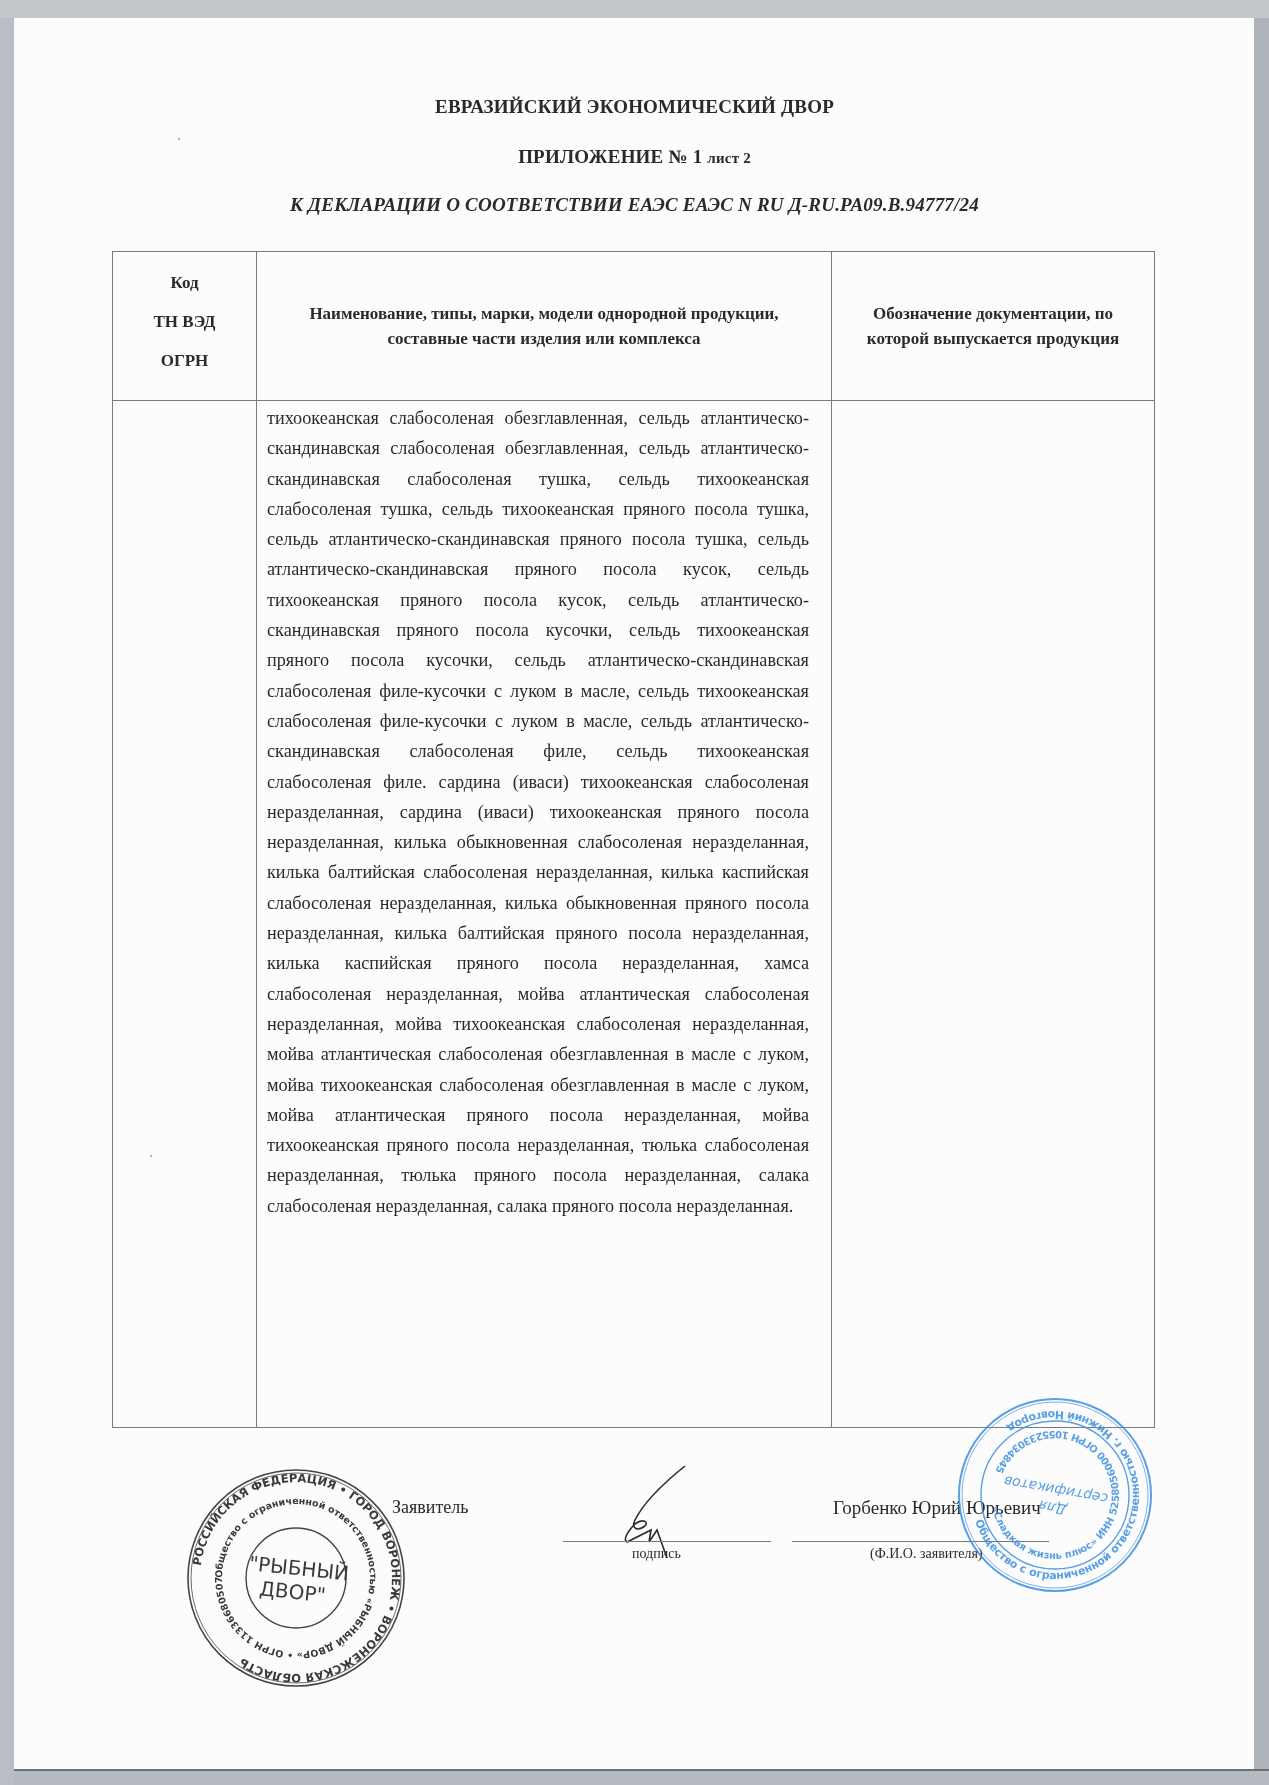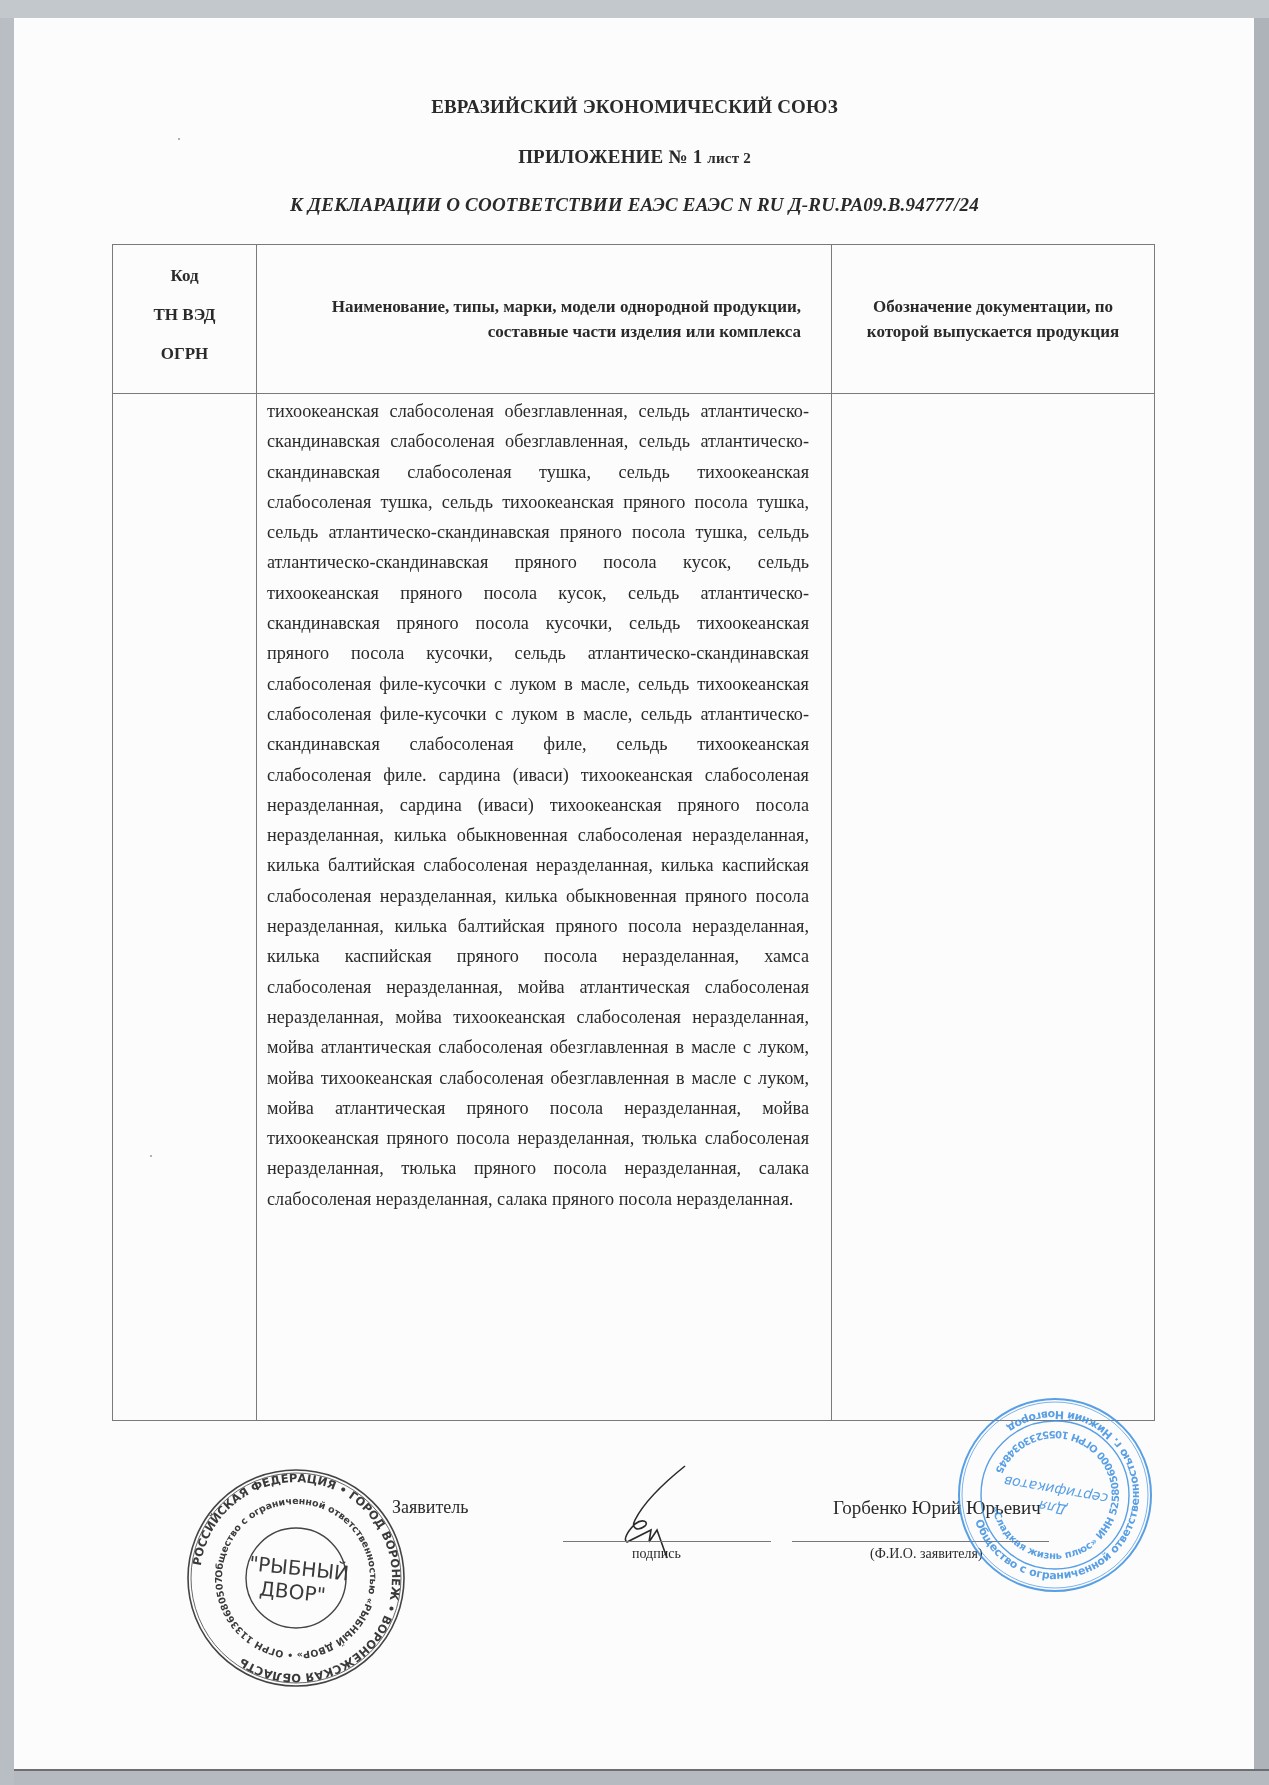--- a/index.html
+++ b/index.html
@@ -9,25 +9,25 @@
   .top-strip { position:absolute; left:0; top:0; width:1269px; height:18px; background:#c3c8cd; }
   .right-strip { position:absolute; left:1254px; top:18px; width:15px; height:1767px; background:#aeb3b9; }
   .bottom-strip { position:absolute; left:14px; top:1769px; width:1255px; height:16px; background:#b5bac0; border-top:2px solid #6b6f74; }
 
   .title { position:absolute; left:0; width:1269px; text-align:center; font-weight:bold; font-size:19px; letter-spacing:0.2px; }
   .t1 { top:96px; }
   .t2 { top:146px; }
   .t2 .small { font-weight:bold; font-size:15px; }
   .t3 { top:194px;font-style:italic; }
 
-  table.decl { position:absolute; left:112px; top:244px; width:1041px; border-collapse:collapse; table-layout:fixed; }
+  table.decl { position:absolute; left:112px; top:251px; width:1041px; border-collapse:collapse; table-layout:fixed; }
   table.decl td, table.decl th { border:1.5px solid #7a7a7a; vertical-align:top; padding:0; }
   th { font-weight:bold; font-size:17px; text-align:center; vertical-align:middle !important; line-height:25px; }
   th.c1 { width:143px; height:148px; }
-  th.c2 { width:574px;text-align:right; }
+  th.c2 { width:574px; }
   th.c3 { width:322px; }
   .hcell-code div { line-height:24px; margin:6px 0 15px 0; }
   .body-text { font-size:18.2px; line-height:30.3px; text-align:justify; padding:2px 22px 12px 10px; height:1012px; box-sizing:content-box; }
 
   .stamp-left { position:absolute; left:186px; top:1468px; width:220px; height:220px; }
   .stamp-right { position:absolute; left:955px; top:1395px; width:200px; height:200px; }
   .sig-label { position:absolute; font-size:18px; }
   .applicant { left:392px; top:1497px; }
   .sign-line { position:absolute; top:1541px; height:0; border-top:1.3px solid #777; }
   .line1 { left:563px; width:208px; }
@@ -42,21 +42,21 @@
 </head>
 <body>
 
 <div class="top-strip"></div>
 <div class="page"></div>
 <div class="right-strip"></div>
 <div class="bottom-strip"></div>
 <div class="dot" style="left:178px;top:138px;"></div>
 <div class="dot" style="left:150px;top:1155px;"></div>
 
-<div class="title t1">ЕВРАЗИЙСКИЙ ЭКОНОМИЧЕСКИЙ СОЮЗ</div>
+<div class="title t1">ЕВРАЗИЙСКИЙ ЭКОНОМИЧЕСКИЙ ДВОР</div>
 <div class="title t2">
   <span>ПРИЛОЖЕНИЕ № 1</span>
   <span class="small">лист 2</span>
 </div>
 <div class="title t3">К ДЕКЛАРАЦИИ О СООТВЕТСТВИИ ЕАЭС ЕАЭС N RU Д-RU.PA09.B.94777/24</div>
 
 <table class="decl">
   <tbody>
       <tr>
     <th class="c1 hcell-code">

